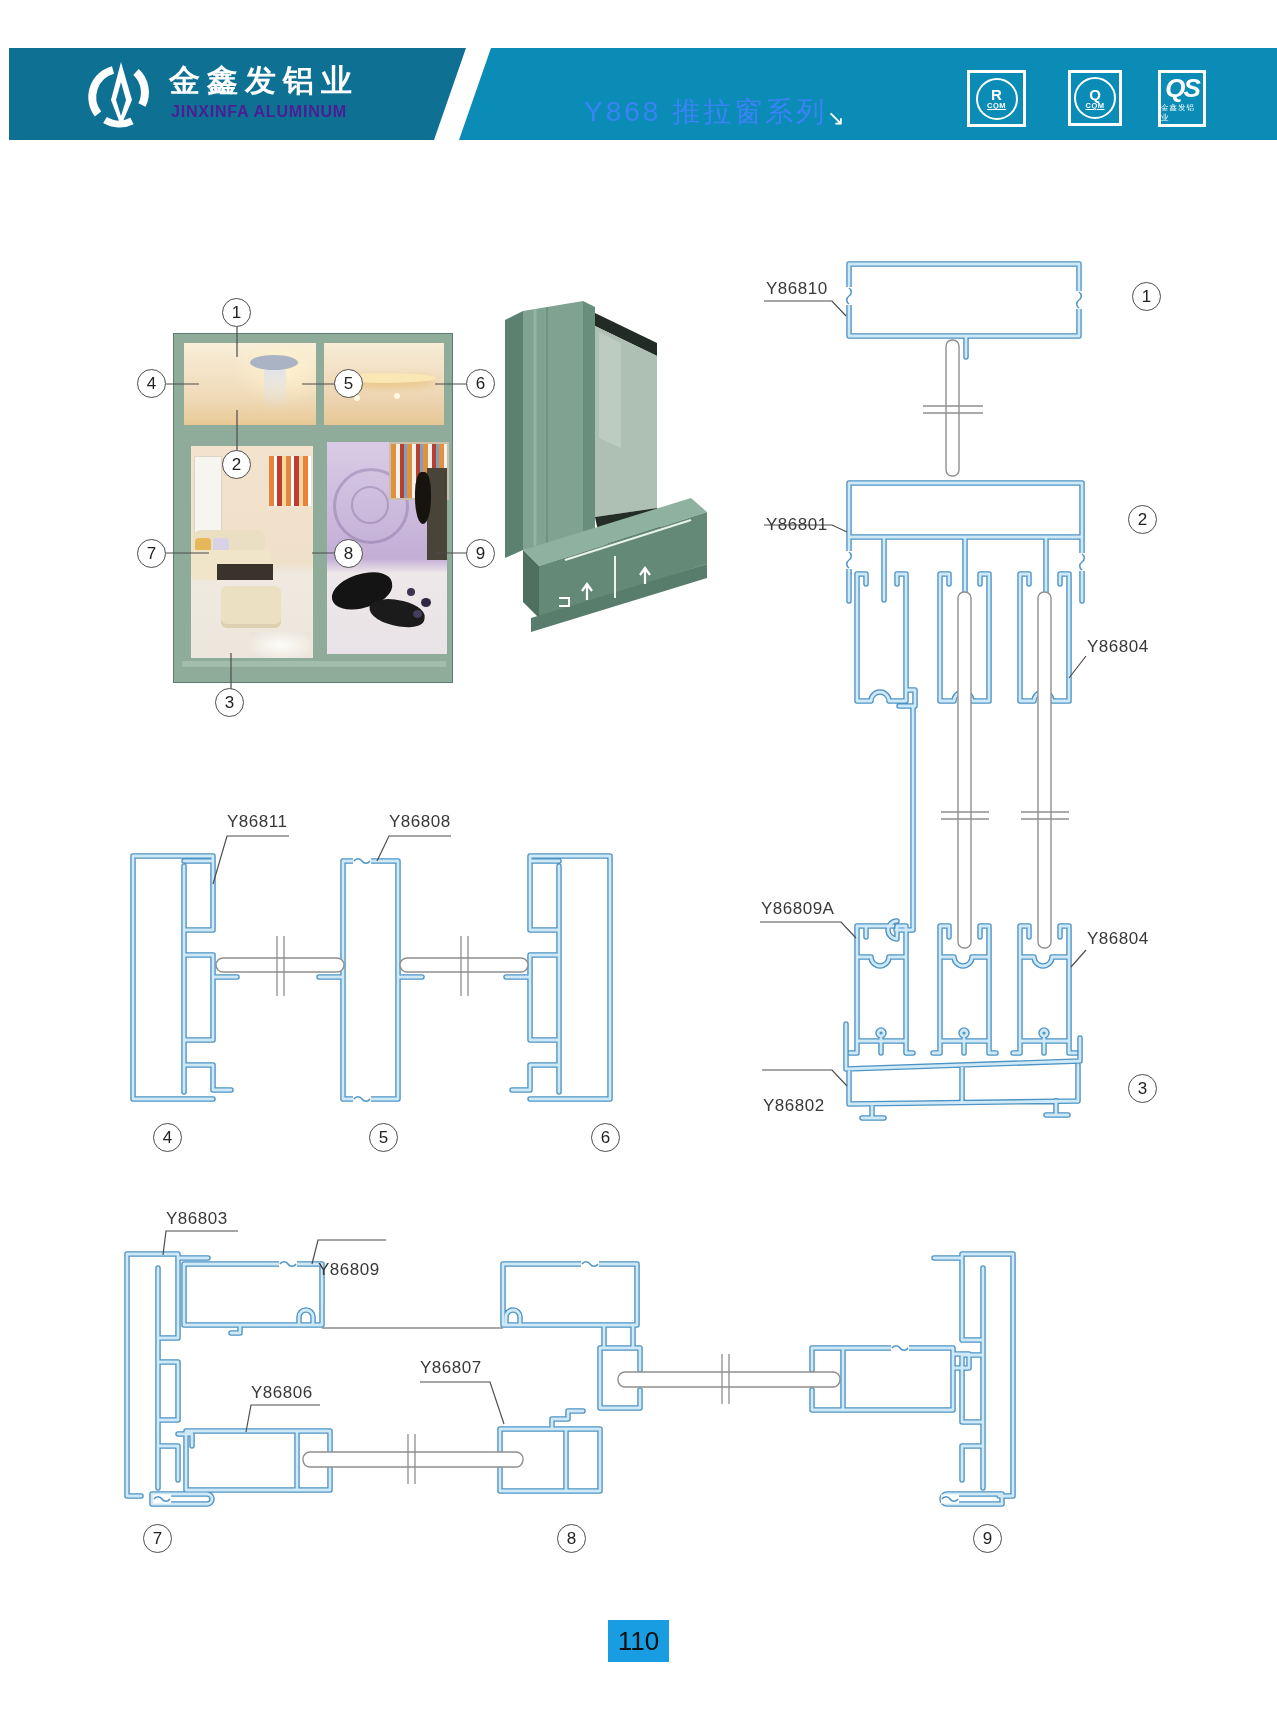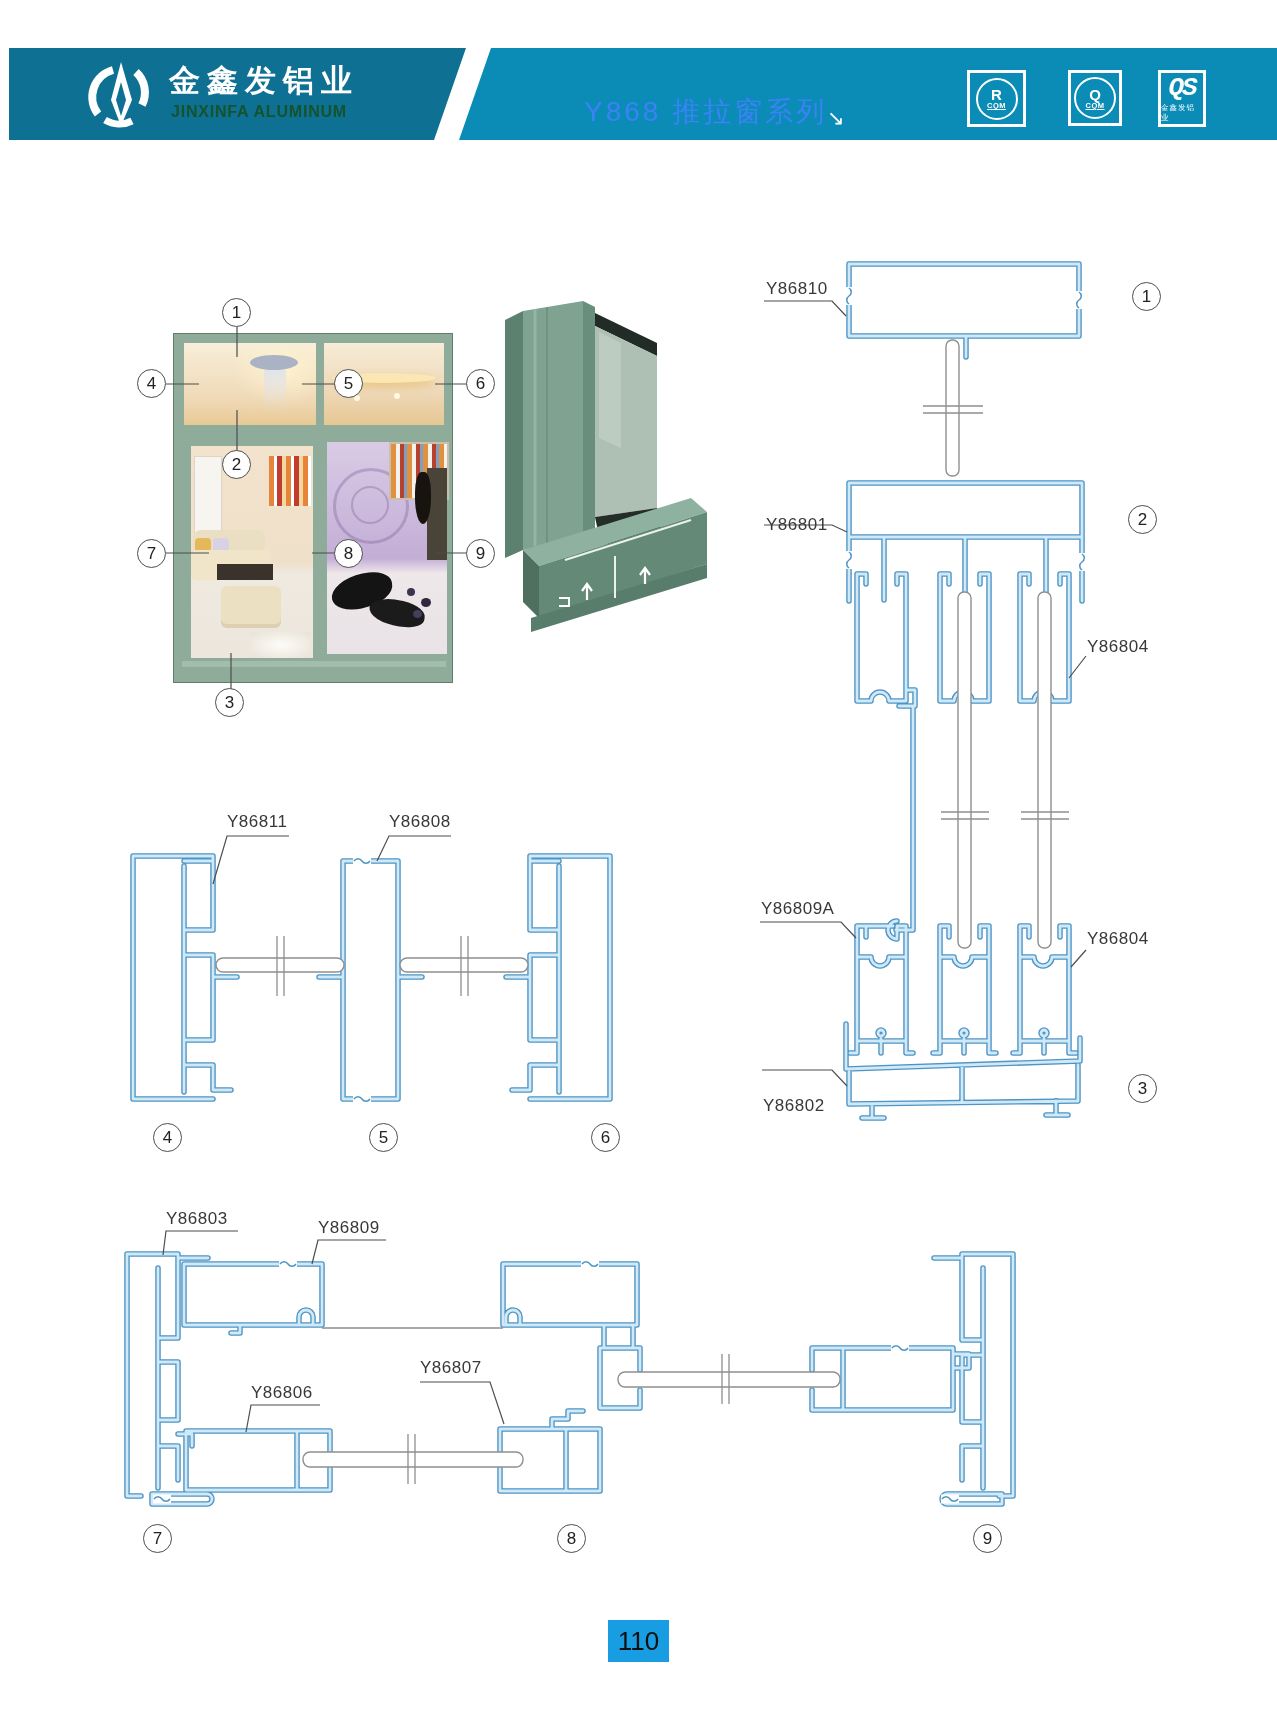--- a/index.html
+++ b/index.html
@@ -5,30 +5,30 @@
   html,body{margin:0;padding:0;background:#fff;}
   .page{position:relative;width:1277px;height:1721px;background:#fff;overflow:hidden;
         font-family:"Liberation Sans",sans-serif;}
   
   .header{position:absolute;left:9px;top:48px;width:1277px;height:92px;}
   .hband{position:absolute;inset:0;}
   .hband.left{background:#0e7092;clip-path:polygon(0 0,457px 0,425px 100%,0 100%);}
   .hband.right{background:#0a8cb6;clip-path:polygon(482px 0,1277px 0,1277px 100%,450px 100%);}
   .logo{position:absolute;left:76px;top:10px;width:70px;height:72px;}
   .co-cn{position:absolute;left:160px;top:12px;color:#fff;font-size:31px;font-weight:bold;letter-spacing:7px;white-space:nowrap;}
-  .co-en{position:absolute;left:162px;top:55px;color:#14532d;font-size:16px;font-weight:bold;letter-spacing:.8px;white-space:nowrap;}
+  .co-en{position:absolute;left:162px;top:55px;color:#4c1d95;font-size:16px;font-weight:bold;letter-spacing:.8px;white-space:nowrap;}
   .series{position:absolute;left:575px;top:45px;color:#3b82f6;font-size:28px;letter-spacing:3px;white-space:nowrap;}
   .s-arrow{position:absolute;left:818px;top:58px;color:#fff;font-size:21px;}
   .cert{position:absolute;top:22px;border:3px solid #fff;box-sizing:border-box;
         display:flex;flex-direction:column;align-items:center;justify-content:center;color:#fff;}
   .cert .circ{width:38px;height:38px;border:2.5px solid #fff;border-radius:50%;
         display:flex;flex-direction:column;align-items:center;justify-content:center;line-height:1;}
   .cert .ltr{font-size:15px;font-weight:bold;}
   .cert .org{font-size:7.5px;font-weight:bold;letter-spacing:.5px;text-decoration:underline;}
-  .cert .qsmark{font-family:Liberation Mono, monospace;font-style:italic;font-weight:bold;font-size:26px;line-height:1;letter-spacing:-2px;}
+  .cert .qsmark{font-family:Liberation Sans, sans-serif;font-style:italic;font-weight:bold;font-size:26px;line-height:1;letter-spacing:-2px;}
   .cert .qscap{font-size:7.5px;margin-top:2px;letter-spacing:1px;}
   
   .photo{position:absolute;left:173px;top:333px;width:280px;height:350px;background:#8fac9b;
          border:1px solid #5e7f6f;box-sizing:border-box;}
   .photo .abs{position:absolute;}
   
   svg.overlay{position:absolute;left:0;top:0;}
   .so{fill:none;stroke:#4e94c4;stroke-width:5.5;stroke-linejoin:round;stroke-linecap:round;}
   .si{fill:none;stroke:#cfe9f7;stroke-width:2.8;stroke-linejoin:round;stroke-linecap:round;}
   .glass{fill:#fff;stroke:#8f8f8f;stroke-width:1.4;}
@@ -262,21 +262,21 @@
 
   <div class="plabel" style="left:766px;top:279px;">Y86810</div>
   <div class="plabel" style="left:766px;top:515px;">Y86801</div>
   <div class="plabel" style="left:1087px;top:637px;">Y86804</div>
   <div class="plabel" style="left:761px;top:899px;">Y86809A</div>
   <div class="plabel" style="left:1087px;top:929px;">Y86804</div>
   <div class="plabel" style="left:763px;top:1096px;">Y86802</div>
   <div class="plabel" style="left:227px;top:812px;">Y86811</div>
   <div class="plabel" style="left:389px;top:812px;">Y86808</div>
   <div class="plabel" style="left:166px;top:1209px;">Y86803</div>
-  <div class="plabel" style="left:318px;top:1218px;">Y86809</div>
+  <div class="plabel" style="left:318px;top:1260px;">Y86809</div>
   <div class="plabel" style="left:251px;top:1383px;">Y86806</div>
   <div class="plabel" style="left:420px;top:1358px;">Y86807</div>
 
   <div class="ccircle" style="left:222px;top:298px;">1</div>
   <div class="ccircle" style="left:137px;top:369px;">4</div>
   <div class="ccircle" style="left:334px;top:369px;">5</div>
   <div class="ccircle" style="left:466px;top:369px;">6</div>
   <div class="ccircle" style="left:222px;top:450px;">2</div>
   <div class="ccircle" style="left:137px;top:539px;">7</div>
   <div class="ccircle" style="left:334px;top:539px;">8</div>

